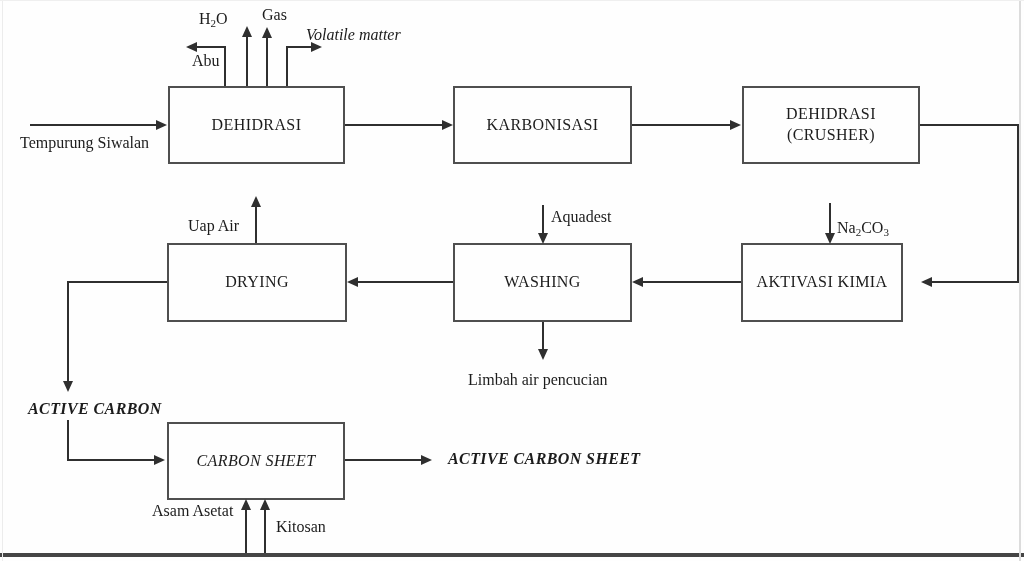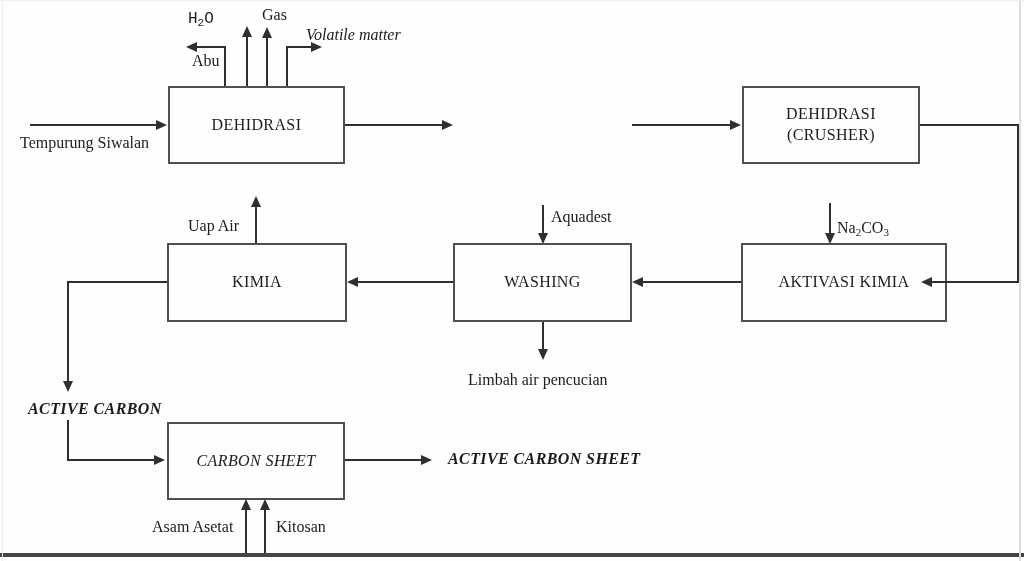--- a/index.html
+++ b/index.html
@@ -31,51 +31,54 @@
 </style>
 </head>
 <body>
 
 <div class="canvas">
   <div class="blur-layer">
 
     <div class="box" style="left:168px;top:86px;width:177px;height:78px;">
       <span>DEHIDRASI</span>
     </div>
+    <div class="box" style="left:453px;top:86px;width:179px;height:78px;">
+      <span>KARBONISASI</span>
+    </div>
     <div class="box" style="left:742px;top:86px;width:178px;height:78px;">
       <span>DEHIDRASI</span>
       <span>(CRUSHER)</span>
     </div>
 
     <div class="box" style="left:167px;top:243px;width:180px;height:79px;">
-      <span>KIMIA</span>
+      <span>DRYING</span>
     </div>
     <div class="box" style="left:453px;top:243px;width:179px;height:79px;">
       <span>WASHING</span>
     </div>
-    <div class="box" style="left:741px;top:243px;width:206px;height:79px;align-items:center;">
+    <div class="box" style="left:741px;top:243px;width:162px;height:79px;align-items:center;">
       <span>AKTIVASI KIMIA</span>
     </div>
 
     <div class="box" style="left:167px;top:422px;width:178px;height:78px;">
       <div class="it">CARBON SHEET</div>
     </div>
 
     <div class="hline" style="left:30px;top:124px;width:128px;"></div>
     <div class="ah ah-r" style="left:156px;top:120px;"></div>
     <div class="lbl" style="left:20px;top:134px;">Tempurung Siwalan</div>
 
     <div class="vline" style="left:224px;top:47px;height:39px;"></div>
     <div class="hline" style="left:192px;top:46px;width:34px;"></div>
     <div class="ah ah-l" style="left:186px;top:42px;"></div>
     <div class="lbl" style="left:192px;top:52px;">Abu</div>
 
     <div class="vline" style="left:246px;top:37px;height:49px;"></div>
     <div class="ah ah-u" style="left:242px;top:26px;"></div>
-    <div class="lbl" style="left:188px;top:10px;font-family:Liberation Mono, monospace;"><span>H</span><span class="sub">2</span><span>O</span></div>
+    <div class="lbl" style="left:199px;top:10px;"><span>H</span><span class="sub">2</span><span>O</span></div>
 
     <div class="vline" style="left:266px;top:38px;height:48px;"></div>
     <div class="ah ah-u" style="left:262px;top:27px;"></div>
     <div class="lbl" style="left:262px;top:6px;">Gas</div>
 
     <div class="vline" style="left:286px;top:47px;height:39px;"></div>
     <div class="hline" style="left:286px;top:46px;width:27px;"></div>
     <div class="ah ah-r" style="left:311px;top:42px;"></div>
     <div class="lbl it" style="left:306px;top:26px;">Volatile matter</div>
 
@@ -114,21 +117,21 @@
     <div class="hline" style="left:68px;top:281px;width:99px;"></div>
     <div class="vline" style="left:67px;top:281px;height:103px;"></div>
     <div class="ah ah-d" style="left:63px;top:381px;"></div>
     <div class="lbl bi" style="left:8px;top:400px;">ACTIVE CARBON</div>
     <div class="vline" style="left:67px;top:420px;height:41px;"></div>
     <div class="hline" style="left:67px;top:459px;width:88px;"></div>
     <div class="ah ah-r" style="left:154px;top:455px;"></div>
 
     <div class="vline" style="left:245px;top:508px;height:46px;"></div>
     <div class="ah ah-u" style="left:241px;top:499px;"></div>
-    <div class="lbl" style="left:152px;top:518px;">Asam Asetat</div>
+    <div class="lbl" style="left:152px;top:502px;">Asam Asetat</div>
     <div class="vline" style="left:264px;top:508px;height:46px;"></div>
     <div class="ah ah-u" style="left:260px;top:499px;"></div>
     <div class="lbl" style="left:276px;top:518px;">Kitosan</div>
 
     <div class="hline" style="left:345px;top:459px;width:79px;"></div>
     <div class="ah ah-r" style="left:421px;top:455px;"></div>
     <div class="lbl bi" style="left:428px;top:450px;">ACTIVE CARBON SHEET</div>
 
   </div>
 

